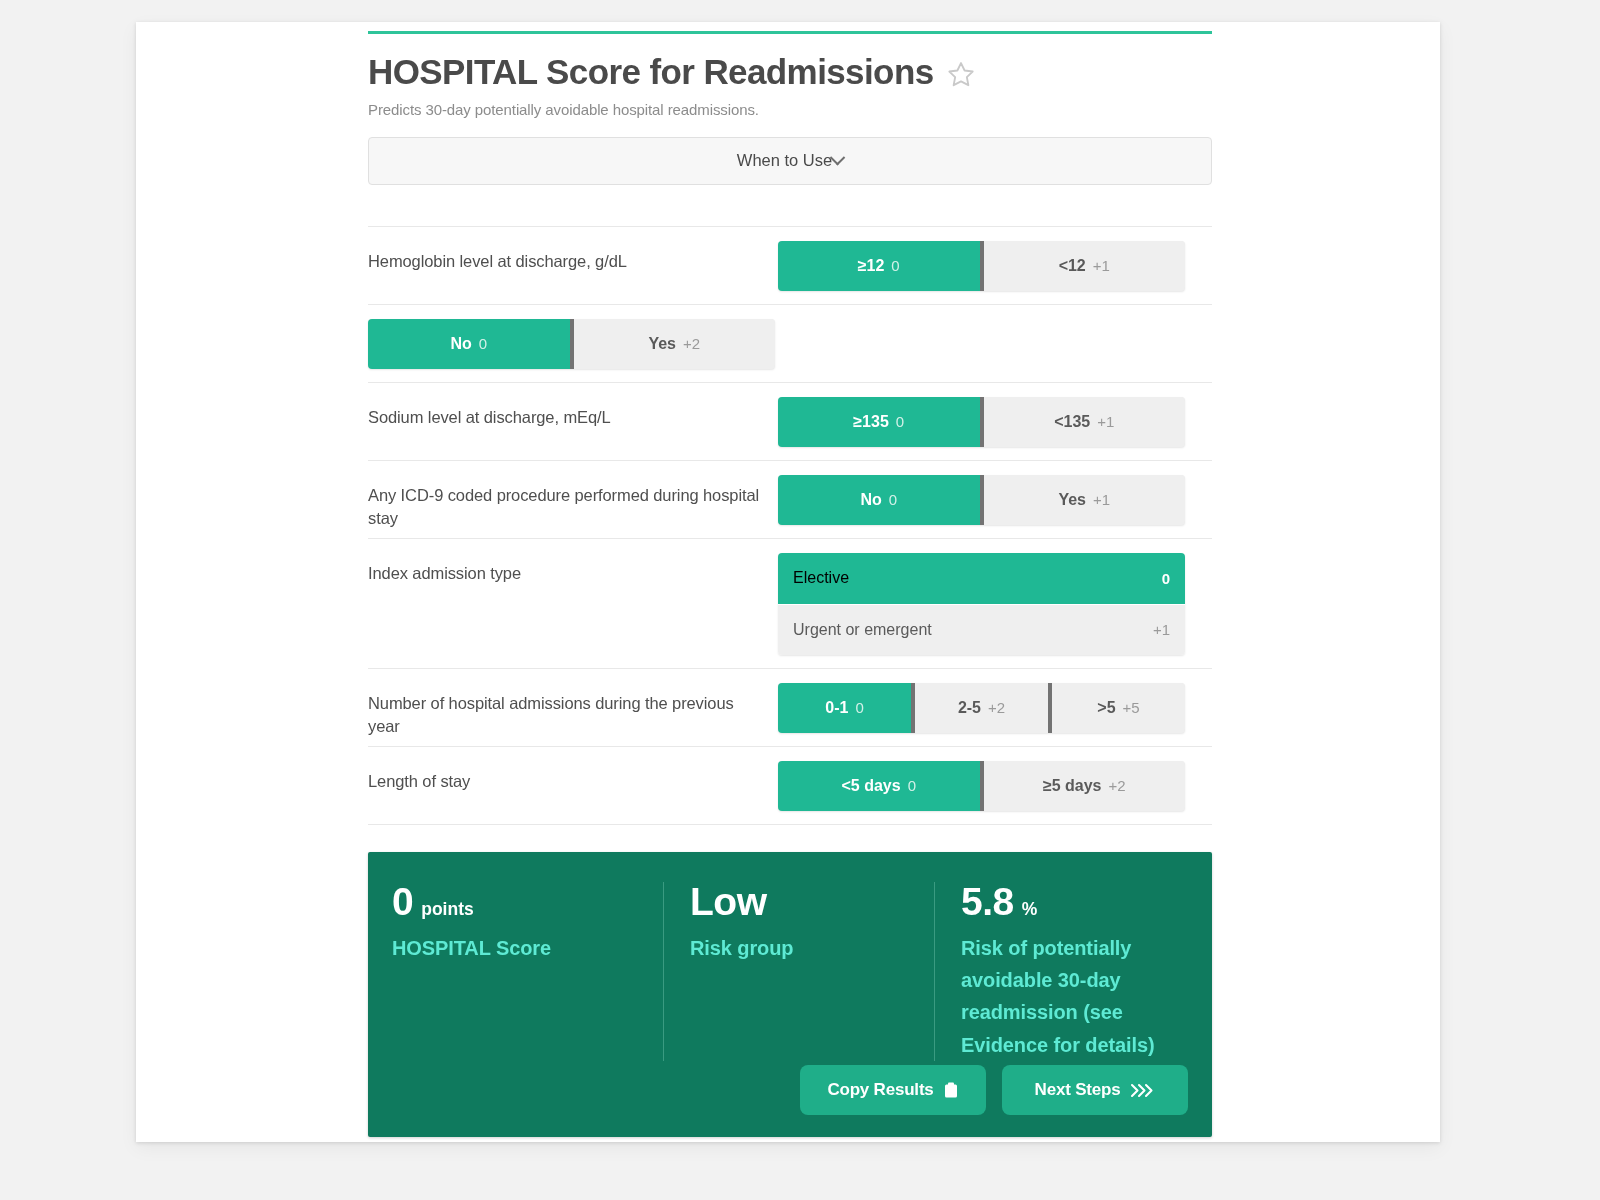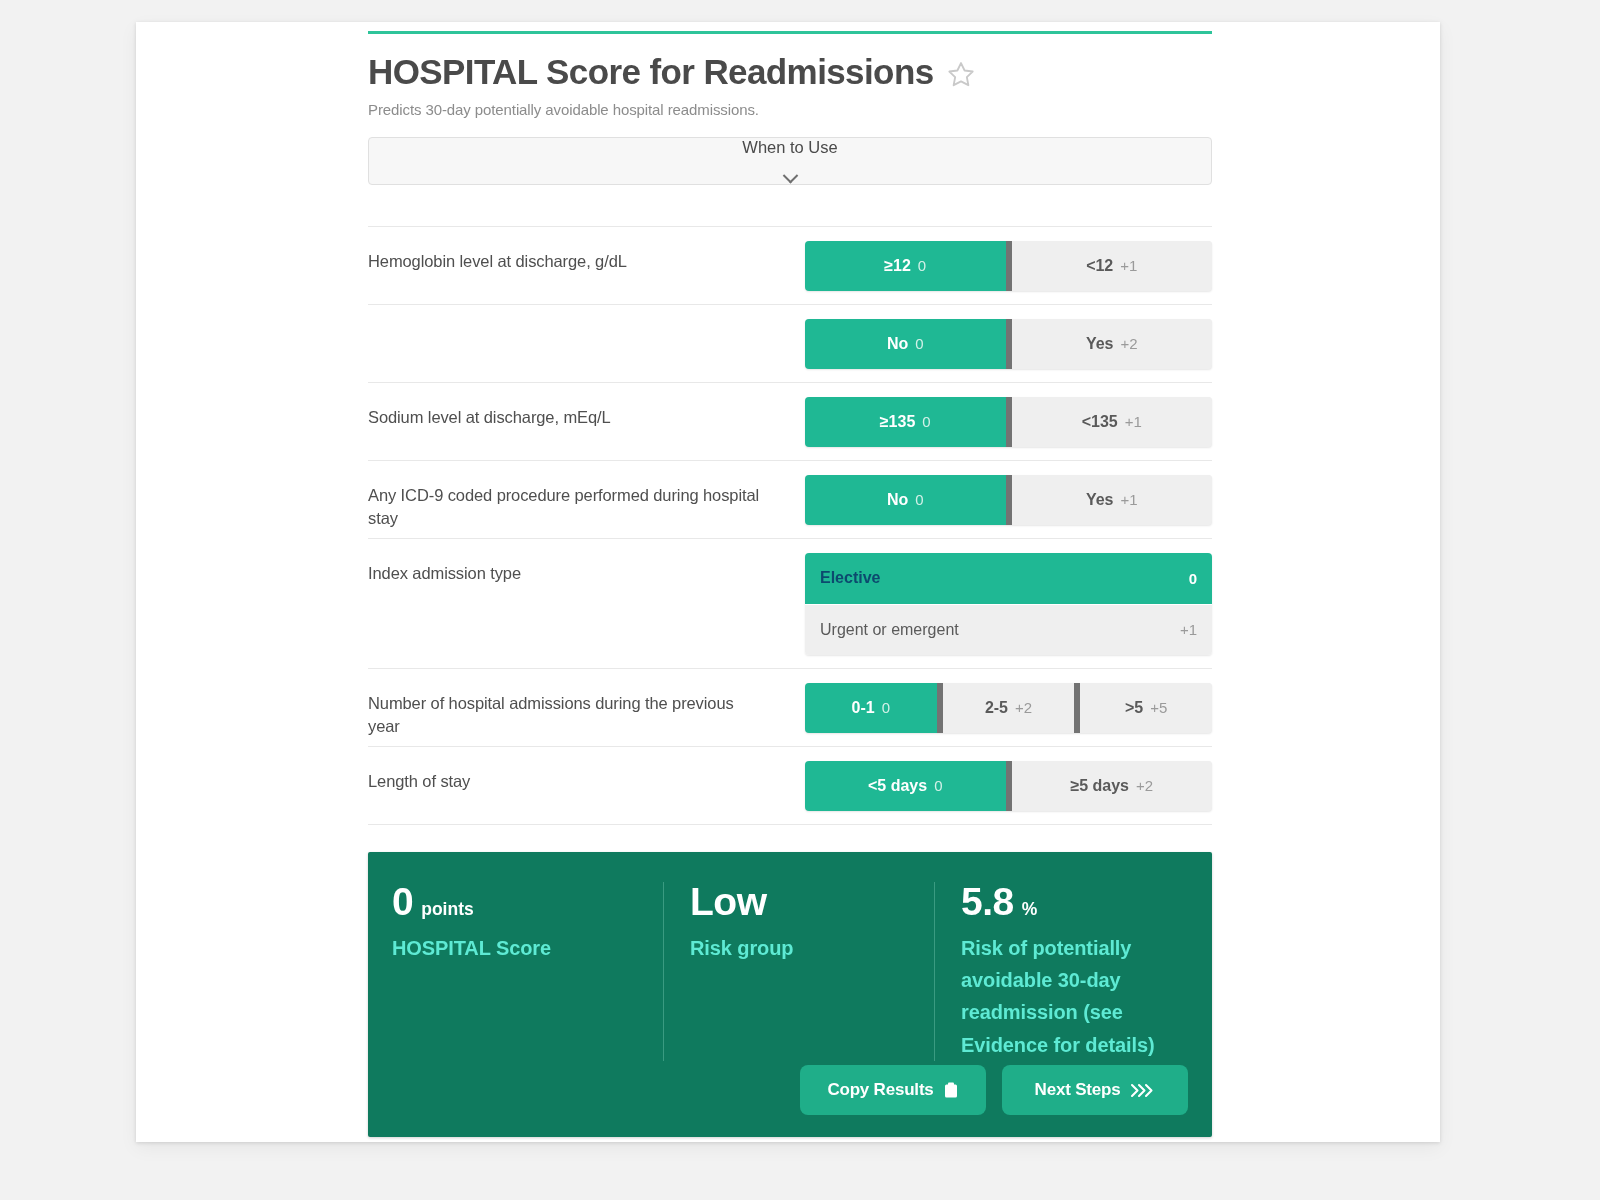--- a/index.html
+++ b/index.html
@@ -77,25 +77,24 @@
 
   
   .when-to-use {
     margin-top: 19px;
     height: 48px;
     border: 1px solid #e0e0e0;
     border-radius: 4px;
     background: #f7f7f7;
     display: flex;
     align-items: center;
-    justify-content: space-between;
+    justify-content: center;
     cursor: pointer;
     font-size: 16.5px;
     color: #4a4a4a;
-    flex-direction: column;
   }
   .chev {
     width: 11px; height: 11px;
     border-right: 2.2px solid #6f6f6f;
     border-bottom: 2.2px solid #6f6f6f;
     transform: rotate(45deg) translate(-2px,-2px);
   }
 
   
   .questions { margin-top: 41px; }
@@ -118,21 +117,21 @@
     padding-top: 23px;
     padding-right: 14px;
     letter-spacing: -0.1px;
   }
 
   .qcontrol {
     flex: 1;
     padding-top: 14px;
     padding-bottom: 13px;
     display: flex;
-    justify-content: flex-end;
+    justify-content: flex-start;
   }
 
   
   .seg {
     width: 407px;
     display: flex;
     border-radius: 4px;
     overflow: hidden;
     background: #efefef;
     box-shadow: 0 1px 2px rgba(0,0,0,0.10);
@@ -141,21 +140,21 @@
   .seg .opt {
     flex: 1;
     display: flex;
     align-items: center;
     justify-content: center;
     gap: 7px;
     cursor: pointer;
     background: #efefef;
     color: #6b6b6b;
     font-size: 16px;
-    border-left: 6px solid #737373;
+    border-left: 4px solid #737373;
   }
   .seg .opt:first-child { border-left: none; }
   .seg .opt .lab { font-weight: bold; color: #5a5a5a; }
   .seg .opt .pts { font-size: 15px; color: #9a9a9a; }
 
   .seg .opt.sel { background: #1fb894; }
   .seg .opt.sel .lab { color: #ffffff; }
   .seg .opt.sel .pts { color: #d2f1e8; font-weight: normal; }
 
   
@@ -172,21 +171,21 @@
     height: 51px;
     padding: 0 15px;
     background: #efefef;
     cursor: pointer;
     border-top: 1px solid #ffffff;
   }
   .stack .opt:first-child { border-top: none; }
   .stack .opt .lab { font-size: 16px; color: #5a5a5a; }
   .stack .opt .pts { font-size: 15px; color: #9a9a9a; }
   .stack .opt.sel { background: #1fb894; }
-  .stack .opt.sel .lab { color: #0c4a6e; font-weight: bold; }
+  .stack .opt.sel .lab { color: #000000; font-weight: normal; }
   .stack .opt.sel .pts { color: #ffffff; font-weight: bold; }
 
   .q-bottom-rule { border-top: 1px solid #e8e8e8; }
 
   
   .results {
     margin-top: 27px;
     background: #0f7a5e;
     border-radius: 2px;
     padding: 30px 0 22px 0;

